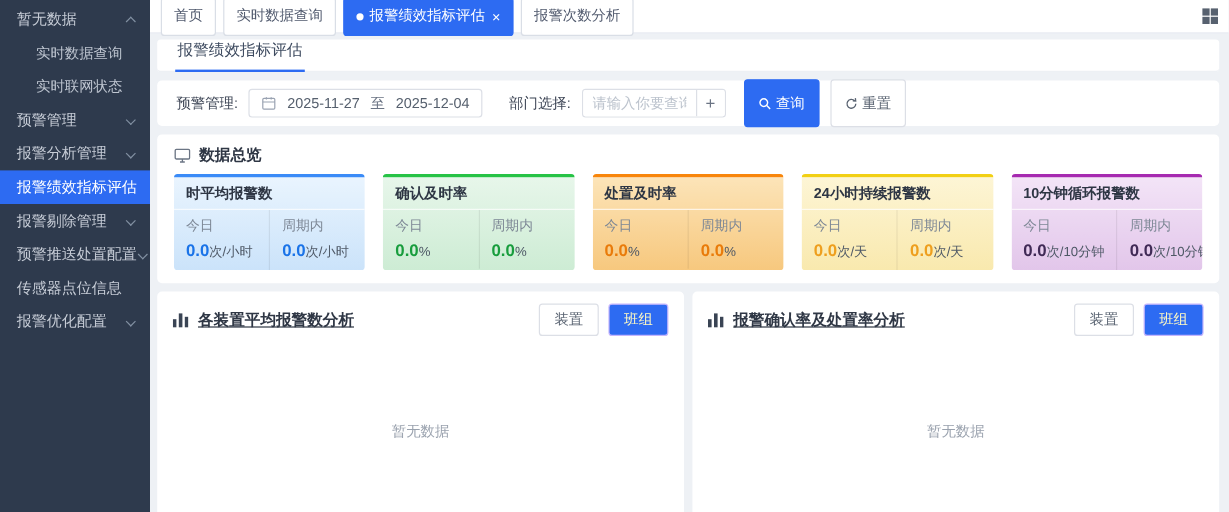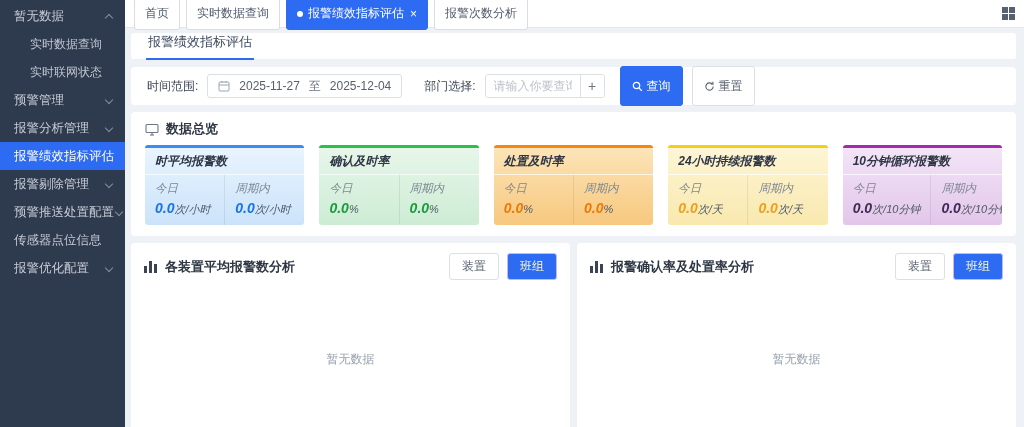--- a/index.html
+++ b/index.html
@@ -52,36 +52,36 @@
   .plus-btn{width:24px;display:flex;align-items:center;justify-content:center;border-left:1px solid #dcdfe6;
             color:#6b7484;font-size:14px;background:#fff;cursor:pointer;}
   .btn{height:40px;border-radius:3px;font-size:12px;display:inline-flex;align-items:center;
        gap:4px;padding:0 11px;cursor:pointer;white-space:nowrap;}
   .btn.primary{background:#2d6bf2;border:1px solid #2d6bf2;color:#fff;margin-left:15px;}
   .btn.plain{background:#fff;border:1px solid #dcdfe6;color:#5a6472;margin-left:9px;}
 
   .overview{background:#fff;border-radius:4px;padding:7px 14px 11px;margin-bottom:7px;}
   .ov-title{display:flex;align-items:center;gap:7px;height:20px;margin-bottom:6px;
             font-size:13px;font-weight:bold;color:#2f3745;}
-  .stat-row{display:flex;gap:15px;font-style:italic;}
+  .stat-row{display:flex;gap:15px;}
   .stat{flex:1;border-top:3px solid var(--ac);background:linear-gradient(180deg,var(--b1),var(--b2));
         border-radius:3px;overflow:hidden;}
   .stat-h{font-size:12px;font-weight:bold;color:#2e3644;padding:5px 10px 4px;
           border-bottom:1px solid rgba(255,255,255,.7);white-space:nowrap;}
   .stat-b{display:flex;}
   .stat-col{flex:1;padding:6px 10px 8px;}
   .stat-col + .stat-col{border-left:1px solid rgba(0,0,0,.07);}
   .stat-lab{font-size:11.5px;color:#7d8795;margin-bottom:4px;}
   .stat-val{font-size:14px;font-weight:bold;color:var(--vc);white-space:nowrap;}
   .stat-unit{font-size:11px;font-weight:normal;color:#4e5866;}
 
   .charts{display:grid;grid-template-columns:1fr 1fr;gap:7px;}
   .panel{background:#fff;border-radius:4px;height:190px;display:flex;flex-direction:column;}
   .p-head{display:flex;align-items:center;gap:8px;padding:10px 13px 6px;}
-  .p-title{flex:1;font-size:13px;font-weight:bold;color:#2f3745;white-space:nowrap;}
+  .p-title{flex:1;font-size:13px;font-weight:bold;color:#2f3745;white-space:nowrap;text-decoration:underline;}
   .chip{font-size:12px;padding:4px 12px;border-radius:3px;cursor:pointer;white-space:nowrap;}
   .chip.on{background:#2d6bf2;color:#fef9c3;border:1px solid #c4b5fd;}
   .chip.off{background:#fff;border:1px solid #dcdfe6;color:#5a6472;}
   .p-body{flex:1;display:flex;align-items:center;justify-content:center;
           font-size:12px;color:#9aa2ae;}
   .icon-svg{display:block;}
 </style>
 </head>
 <body>
 
@@ -150,21 +150,21 @@
     </div>
   </div>
 
   <div class="content">
 
     <div class="pagetabs">
       <span class="ptab">报警绩效指标评估</span>
     </div>
 
     <div class="filter-card">
-      <span class="fl-label">时间范围:</span>
+      <span class="fl-label">预警管理:</span>
       <div class="date-box">
         <svg class="icon-svg" width="12" height="12" viewBox="0 0 12 12">
           <rect x="1" y="2" width="10" height="9" rx="1" fill="none" stroke="#9aa3b2" stroke-width="1"></rect>
           <line x1="1" y1="5" x2="11" y2="5" stroke="#9aa3b2" stroke-width="1"></line>
           <line x1="4" y1="1" x2="4" y2="3" stroke="#9aa3b2" stroke-width="1"></line>
           <line x1="8" y1="1" x2="8" y2="3" stroke="#9aa3b2" stroke-width="1"></line>
         </svg>
         <span class="date-val">2025-11-27</span>
         <span class="date-sep">至</span>
         <span class="date-val">2025-12-04</span>

